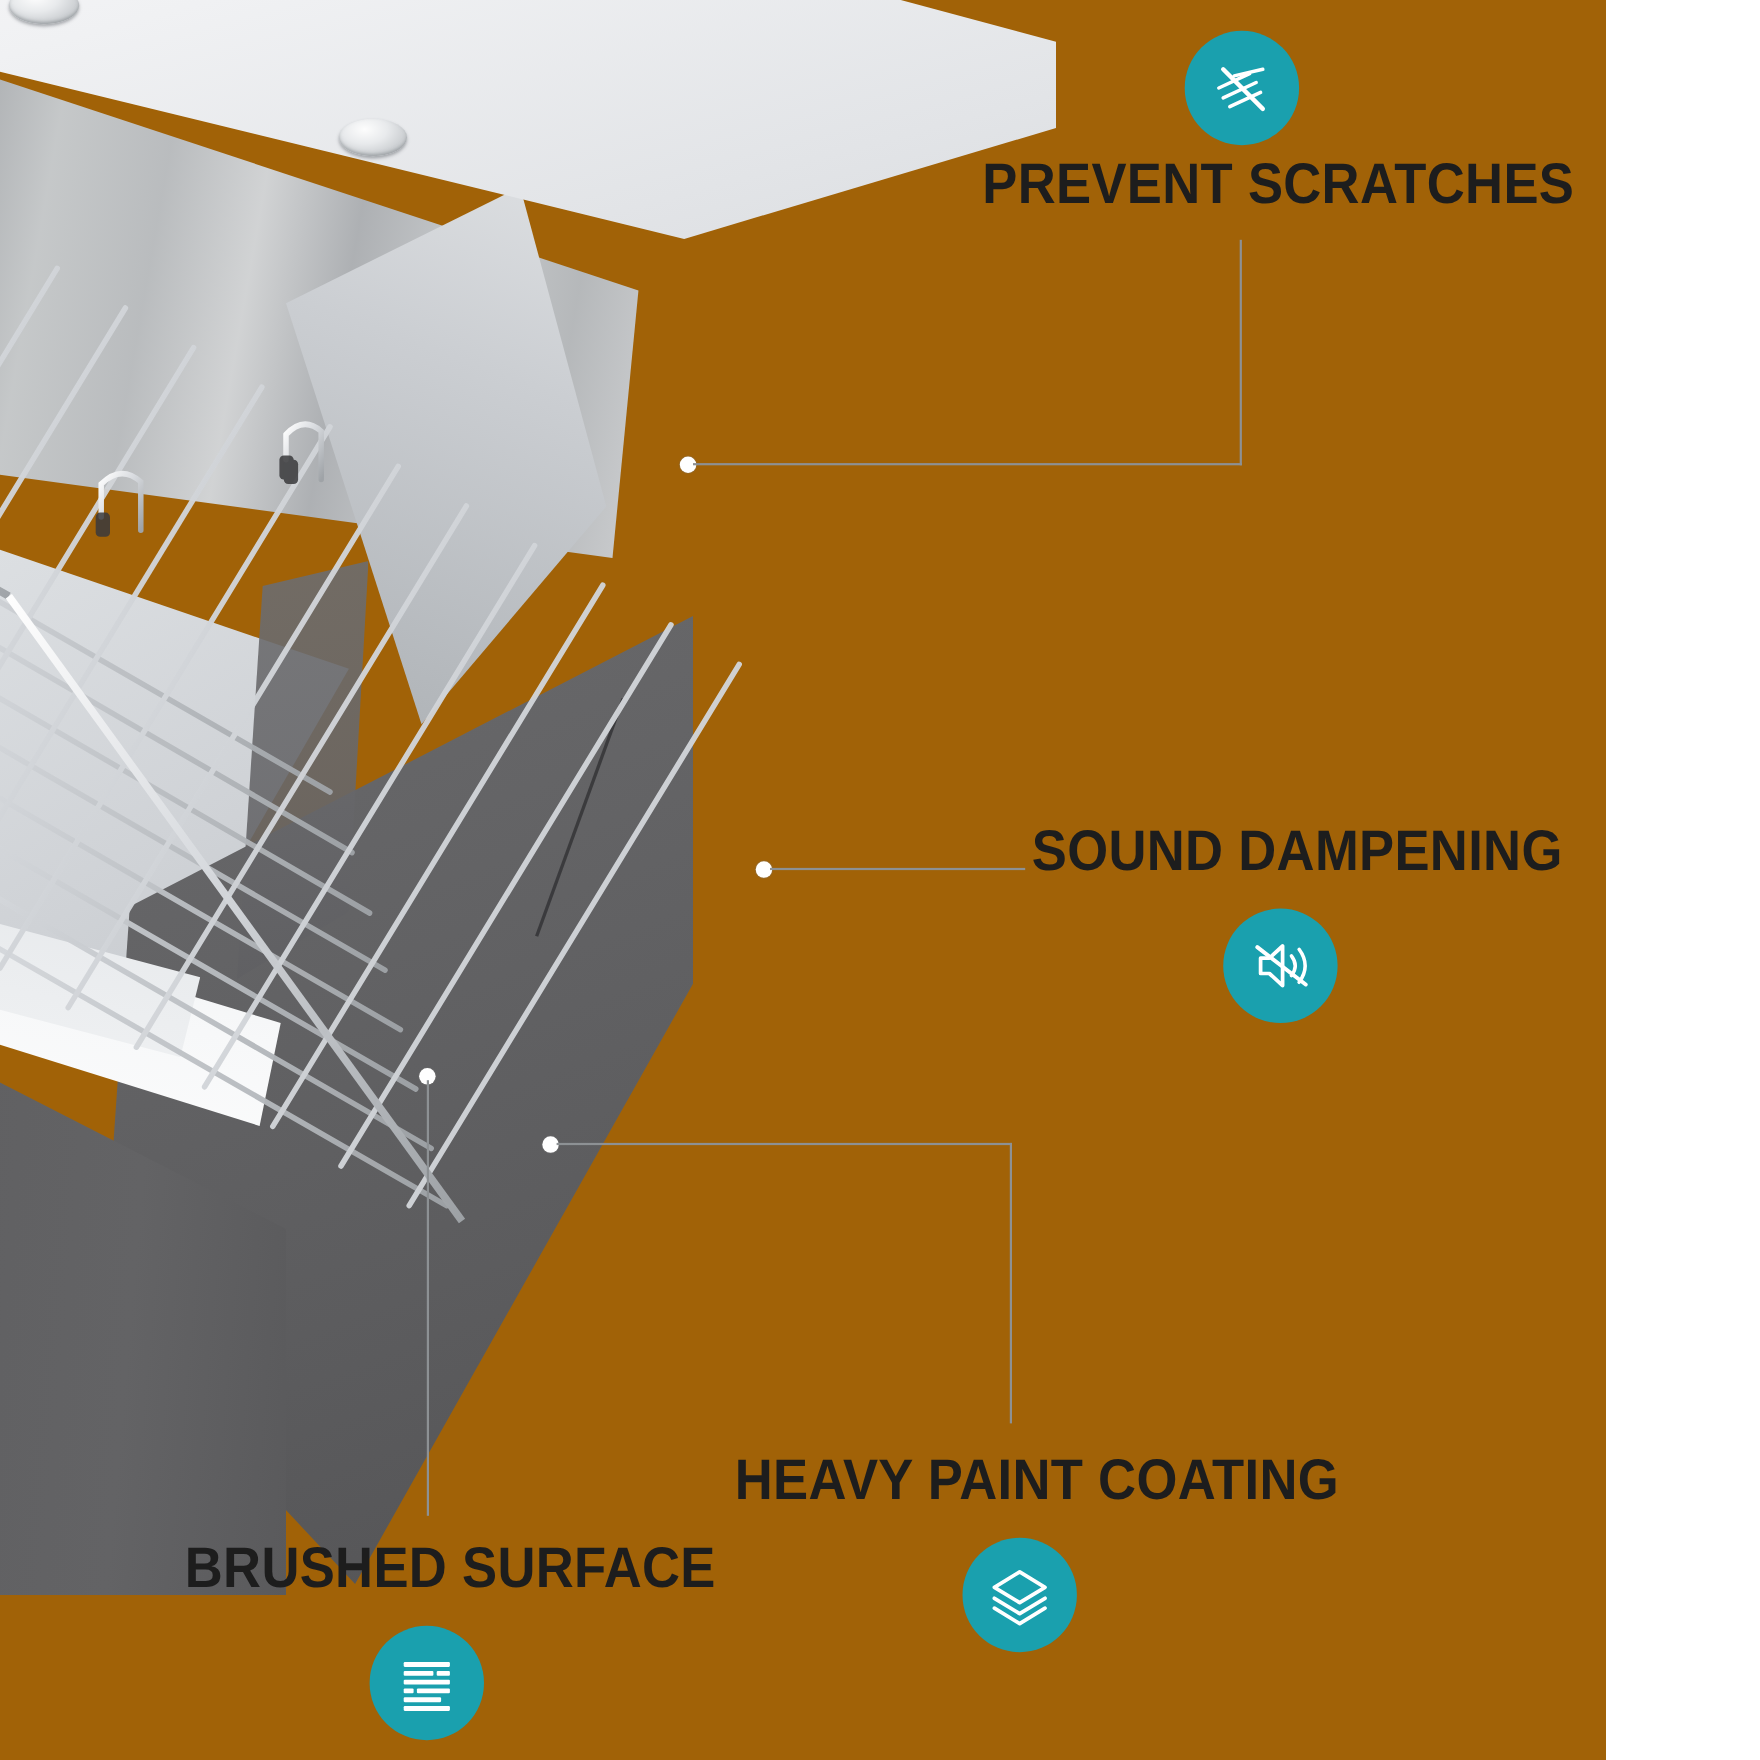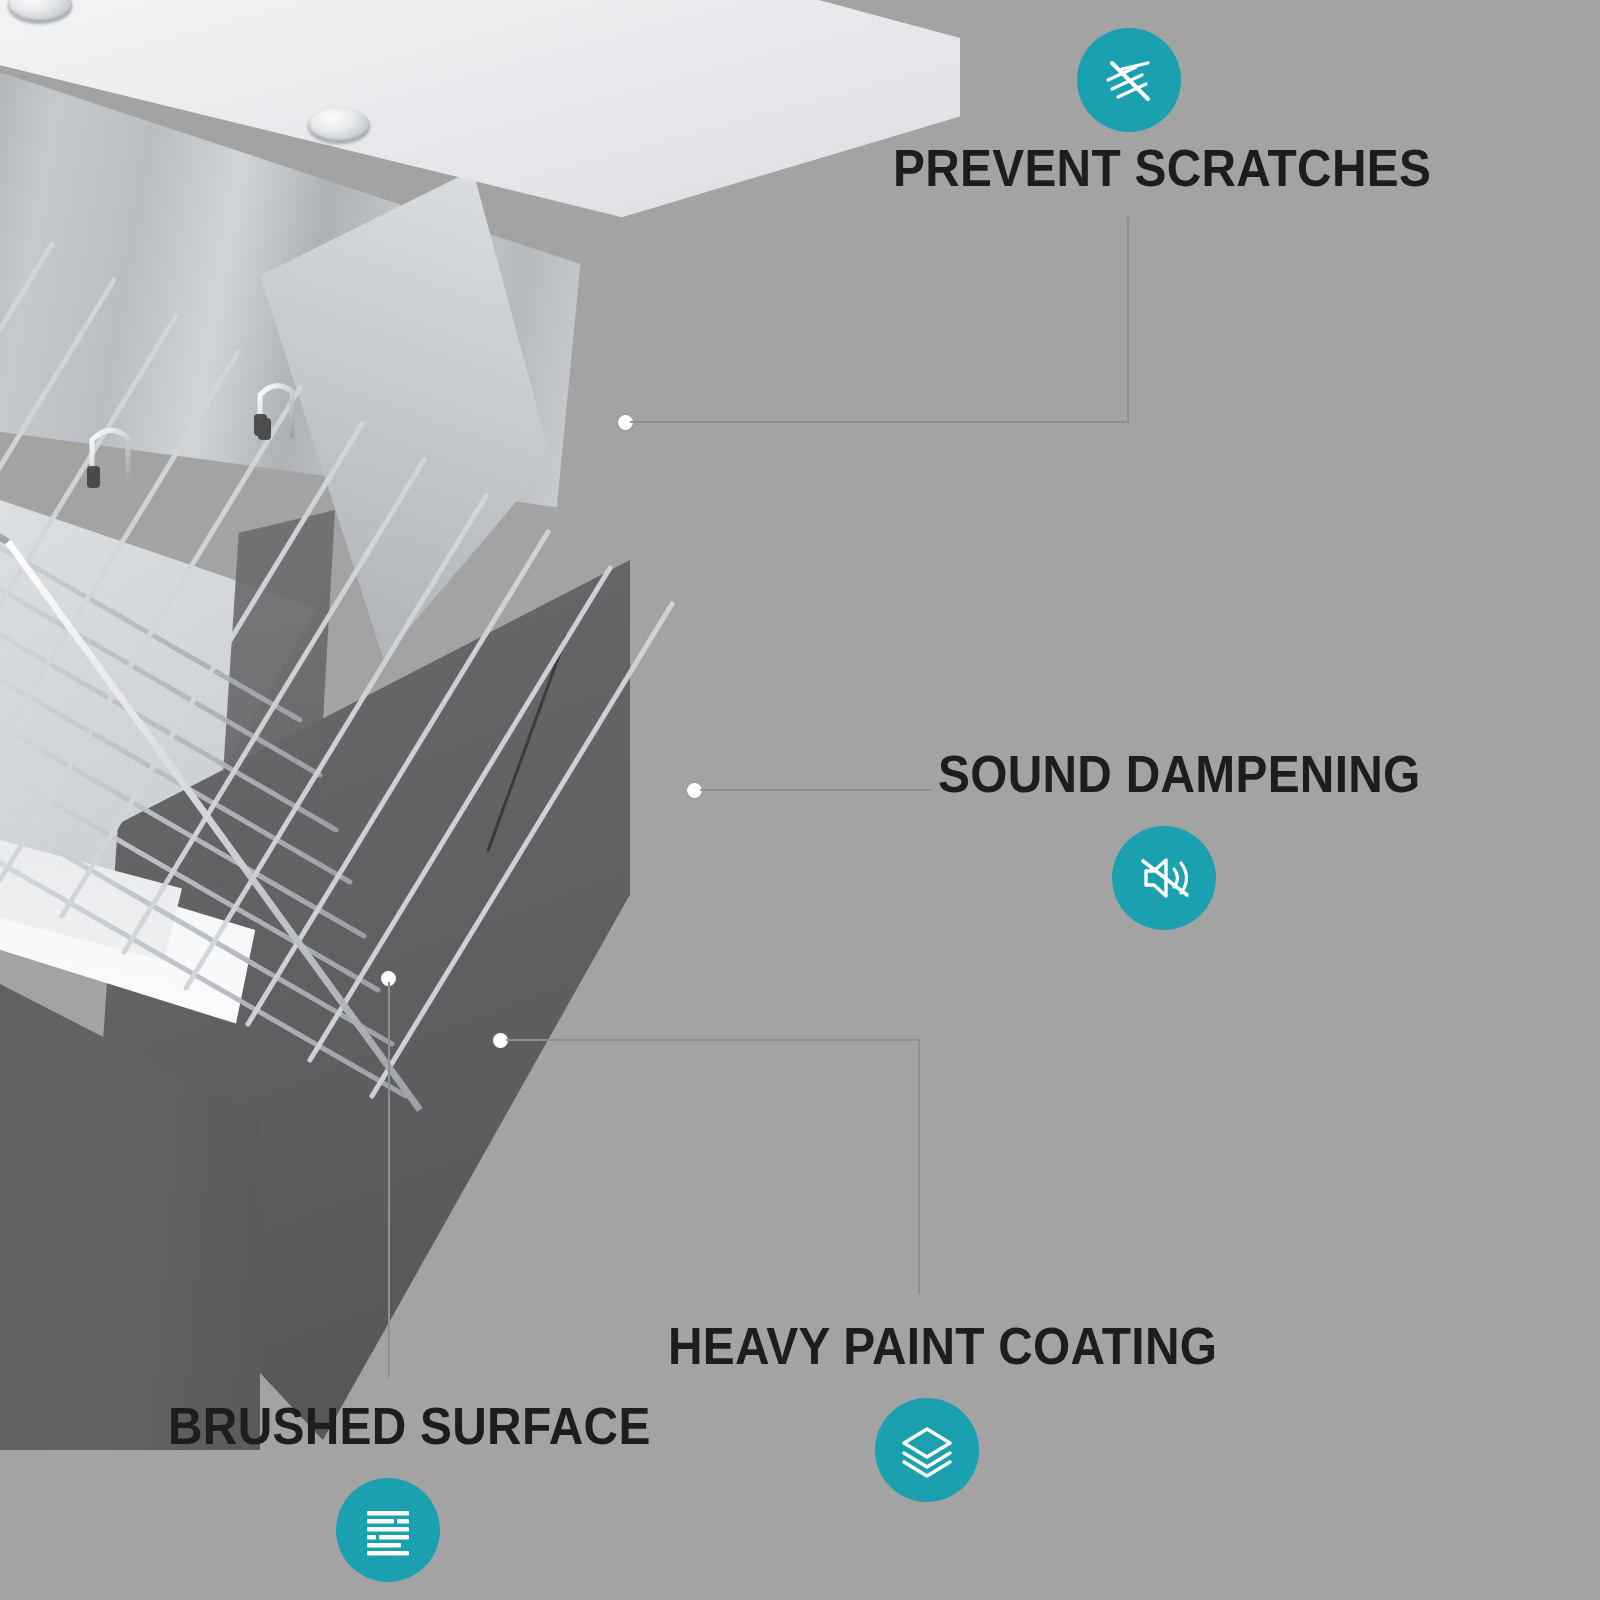--- a/index.html
+++ b/index.html
@@ -1,17 +1,17 @@
 <!DOCTYPE html>
 <html><head>
 <meta charset="utf-8">
 <style>
   html,body{margin:0;padding:0;background:#ffffff;}
   body{width:1600px;height:1600px;overflow:hidden;font-family:"Liberation Sans",sans-serif;}
-  #stage{position:relative;width:1600px;height:1600px;background:#a3a3a3;overflow:hidden;}
+  #stage{position:relative;width:1460px;height:1600px;background:#a16207;overflow:hidden;}
 
   
   #sink{position:absolute;left:-340px;top:-130px;width:1300px;height:1500px;}
 
   .sinkface{position:absolute;transform-origin:0 0;}
 
   
   .deck-back{
     left:0px;top:0px;width:1290px;height:205px;
     background:linear-gradient(178deg,#fdfdfd 0%,#f2f3f4 22%,#e3e5e7 55%,#d3d6d9 82%,#c2c6ca 100%);

